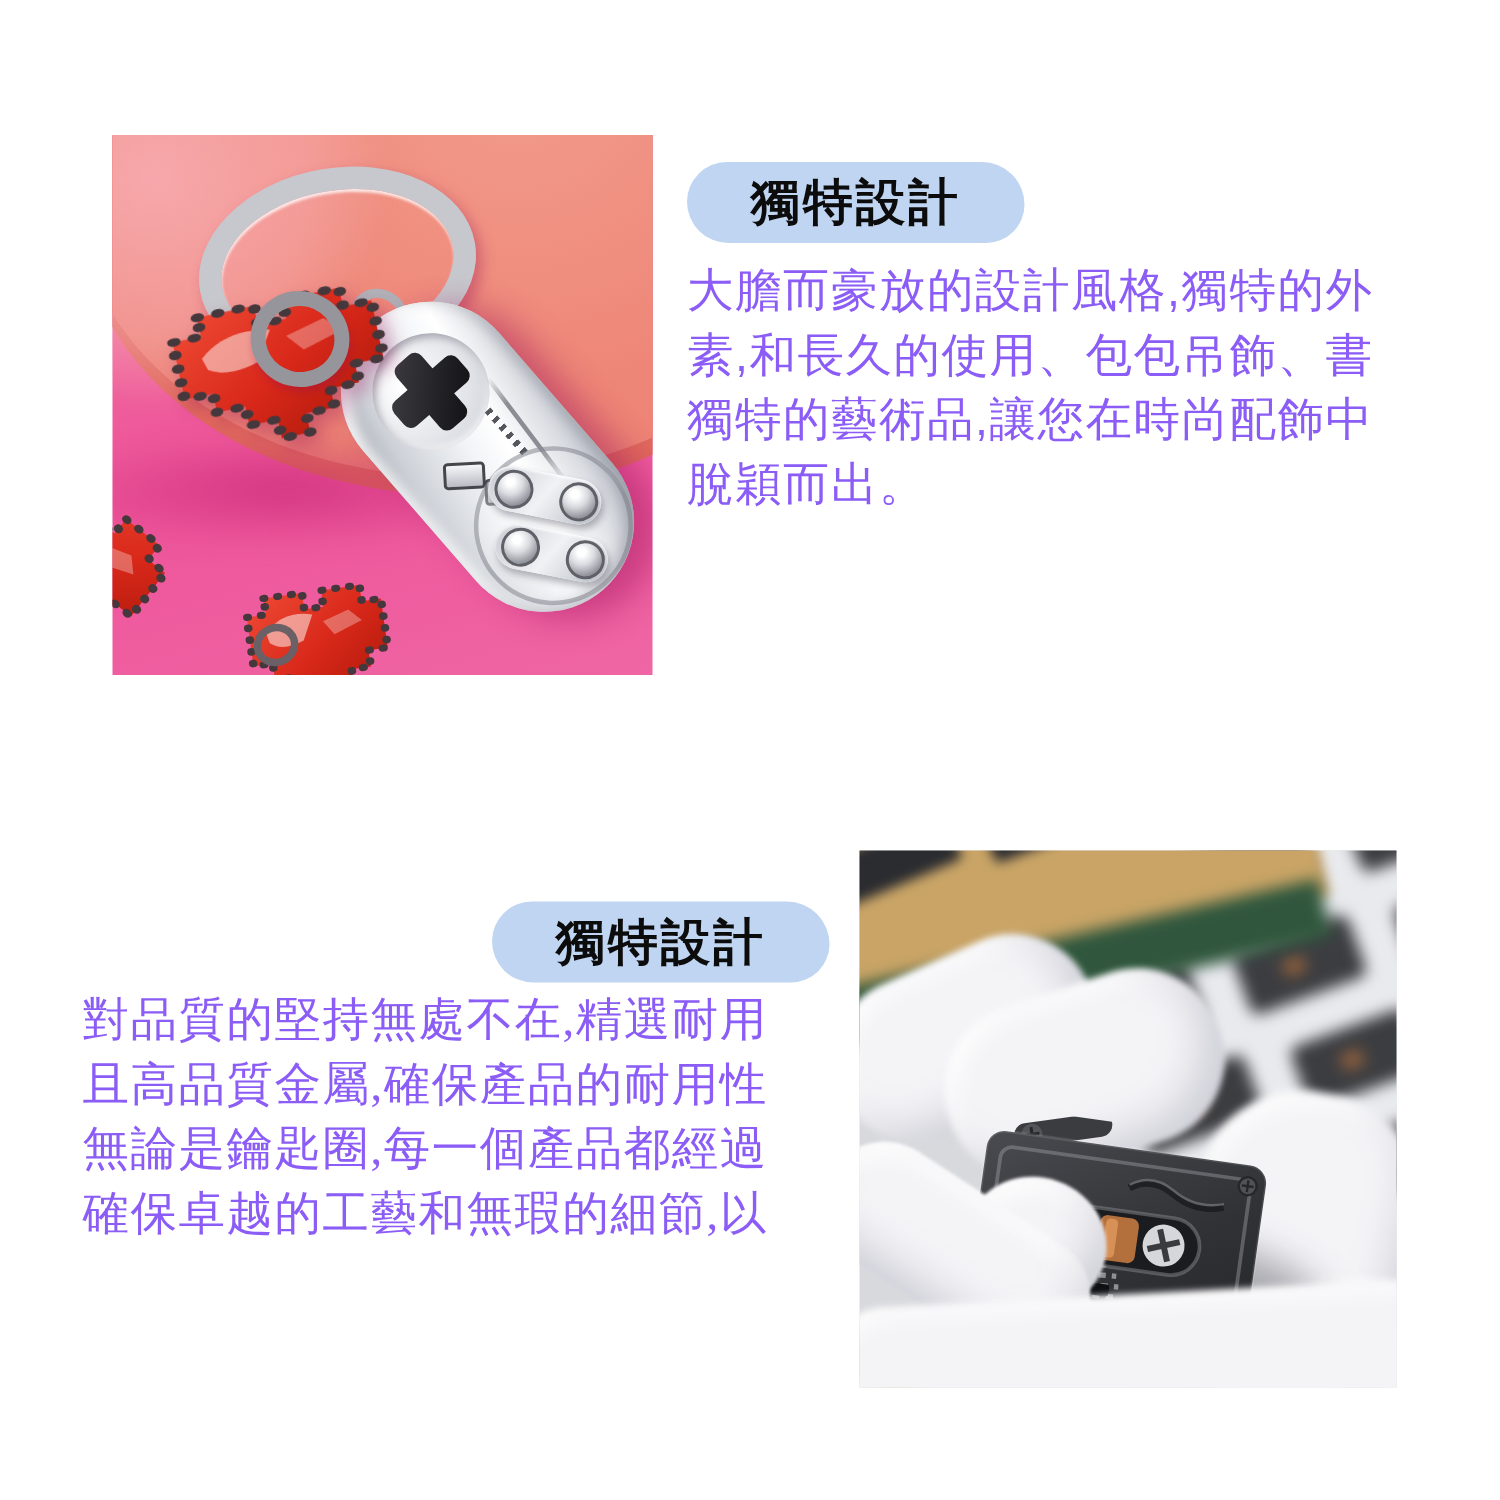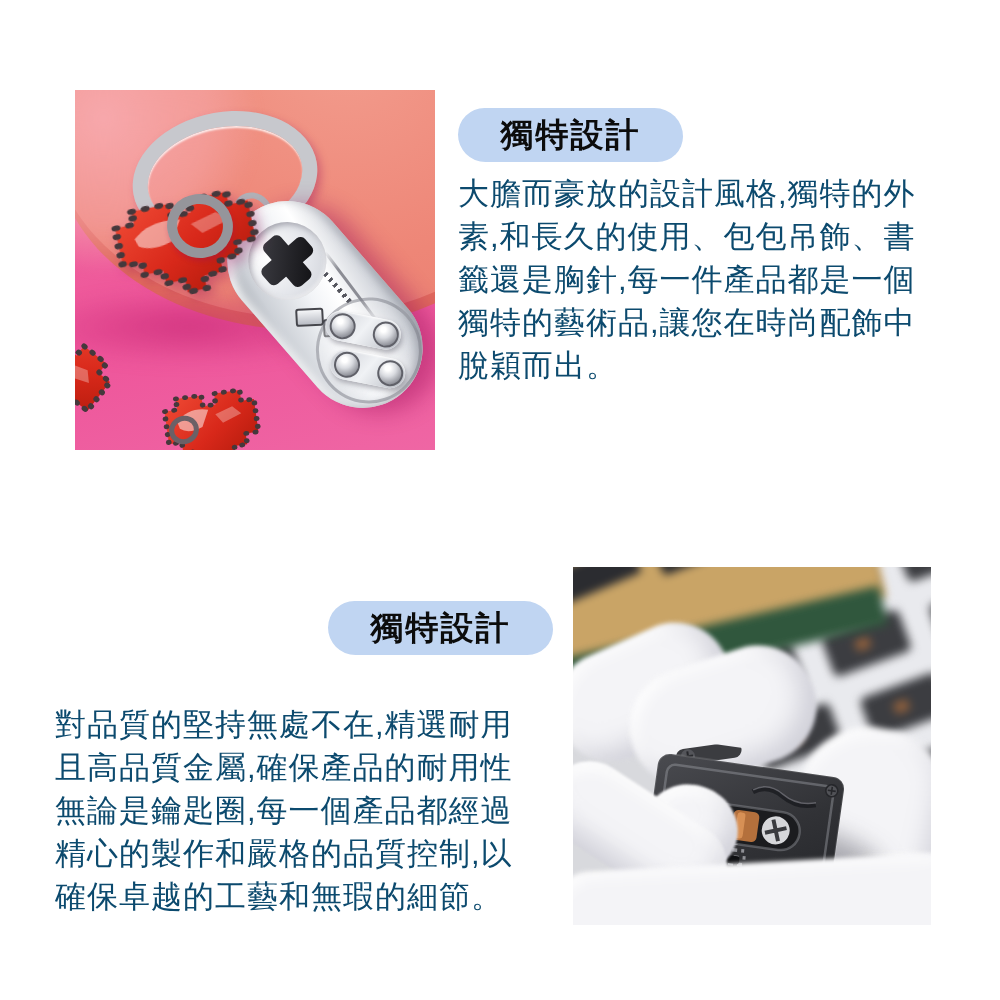--- a/index.html
+++ b/index.html
@@ -6,23 +6,23 @@
   .canvas{position:relative;width:1000px;height:1000px;background:#ffffff;overflow:hidden;
           font-family:"Liberation Sans","DejaVu Sans",sans-serif;color:#161616;}
   .abs{position:absolute;}
 
   
   .badge{position:absolute;height:54px;border-radius:28px 30px 27px 29px;
          background:#c0d5f2;display:flex;align-items:center;justify-content:center;
          font-size:33px;font-weight:700;color:#0c0c0c;letter-spacing:2px;}
   .badge-design{left:458px;top:108px;width:225px;}
   .badge-quality{left:328px;top:601px;width:225px;}
-  .para{position:absolute;font-size:31px;line-height:43px;letter-spacing:1px;color:#0c4a6e;}
+  .para{position:absolute;font-size:31px;line-height:43px;letter-spacing:1px;color:#8b5cf6;}
   .para-design{left:458px;top:172px;width:505px;}
-  .para-quality{left:55px;top:703px;width:505px;}
+  .para-quality{left:55px;top:658px;width:505px;font-family:Liberation Serif, serif;}
 
   
   .photo1{left:75px;top:90px;width:360px;height:360px;overflow:hidden;
           background:linear-gradient(165deg,#f0719f 0%,#ee549a 55%,#ef66a4 100%);}
   .p1-rim{left:-20px;top:-128px;width:500px;height:368px;border-radius:50%;background:#e0695d;}
   .p1-disk{left:-22px;top:-140px;width:504px;height:368px;border-radius:50%;
            background:radial-gradient(ellipse at 58% 30%,#f29b8c 0%,#ee8677 55%,#e97c6e 100%);}
   .p1-front-shadow{left:-50px;top:198px;width:330px;height:78px;border-radius:50%;
            background:radial-gradient(ellipse,rgba(186,26,106,.5) 0%,rgba(186,26,106,0) 70%);filter:blur(8px);}
   .p1-corner{left:-85px;top:-85px;width:270px;height:270px;border-radius:50%;
@@ -157,37 +157,35 @@
         </svg>
       <div class="abs ring-small"></div>
     </div>
 
     <div class="badge badge-design">
       <span>獨特設計</span>
     </div>
     <div class="para para-design">
       <div>大膽而豪放的設計風格,獨特的外</div>
       <div>素,和長久的使用、包包吊飾、書</div>
-      <div>籤還是胸針,每一件產品都是一個</div>
       <div>獨特的藝術品,讓您在時尚配飾中</div>
       <div>脫穎而出。</div>
     </div>
   </div>
 
   <div>
 
     <div class="badge badge-quality">
       <span>獨特設計</span>
     </div>
     <div class="para para-quality">
       <div>對品質的堅持無處不在,精選耐用</div>
       <div>且高品質金屬,確保產品的耐用性</div>
       <div>無論是鑰匙圈,每一個產品都經過</div>
-      <div>精心的製作和嚴格的品質控制,以</div>
-      <div>確保卓越的工藝和無瑕的細節。</div>
+      <div>確保卓越的工藝和無瑕的細節,以</div>
     </div>
 
     <div class="abs photo2">
       <div class="abs p2-sheet"></div>
       <div class="abs p2-grid">
         <div class="bk" style="left:0;top:0"></div>
         <div class="bk" style="left:112px;top:8px"></div>
         <div class="bk" style="left:224px;top:16px"></div>
         <div class="bk" style="left:10px;top:72px"></div>
         <div class="bk" style="left:122px;top:80px"></div>

